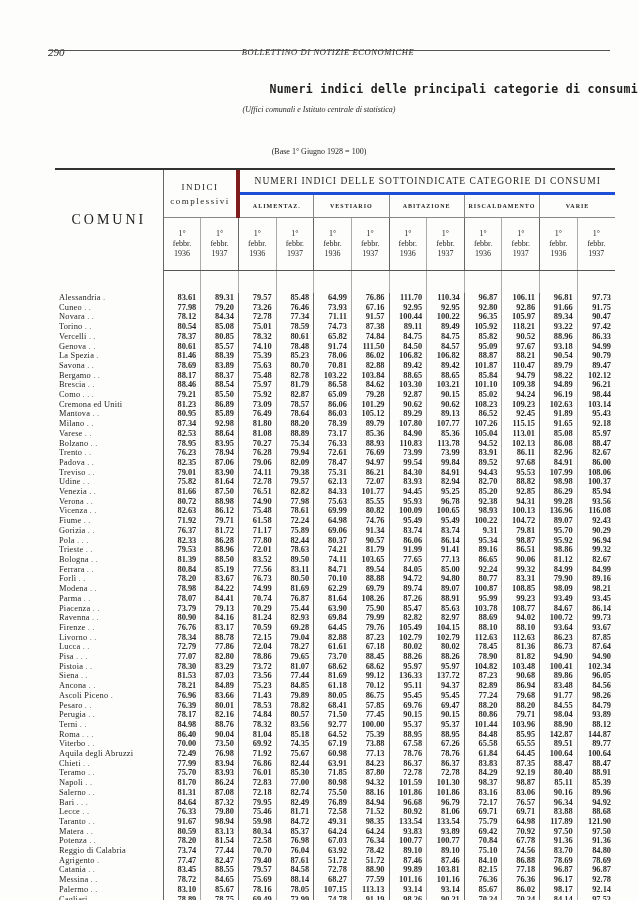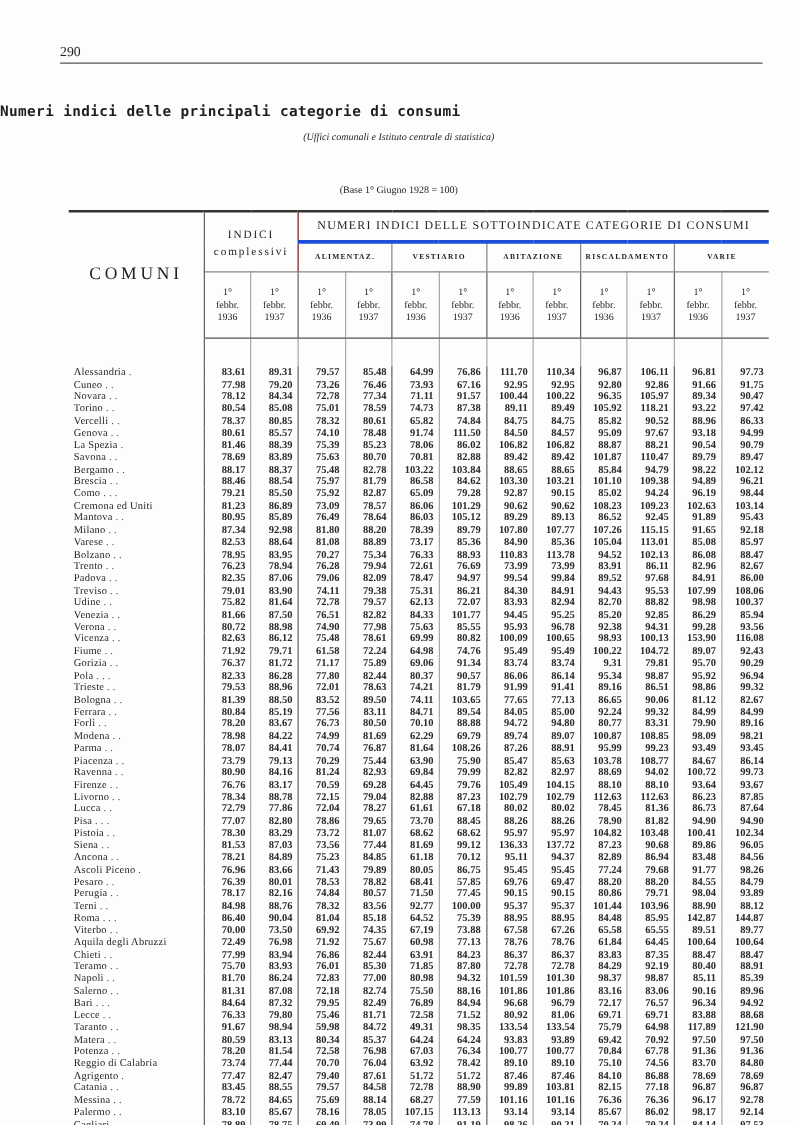--- a/index.html
+++ b/index.html
@@ -1,53 +1,54 @@
 <!DOCTYPE html>
 <html><head>
 <meta charset="utf-8">
 <style>
   html, body { margin:0; padding:0; background:#fdfdfb; }
   body { width:638px; height:900px; position:relative; overflow:hidden;
          font-family:"DejaVu Serif","Liberation Serif",serif; color:#1e1e1e; }
-  .running-head { position:absolute; top:36px; left:48px; width:560px; height:16px; }
+  .running-head { position:absolute; top:46px; left:48px; width:560px; height:16px;font-style:italic; }
   .page-no { position:absolute; left:0; top:0; font-size:11px; font-family:"Liberation Serif",serif; }
   .journal { position:absolute; left:0; right:0; top:1px; text-align:center; font-size:8.5px; letter-spacing:0.6px; font-family:"Liberation Serif",serif; }
   .head-rule { position:absolute; top:50px; left:48px; width:562px; border-top:1.4px solid #555; }
-  .title { position:absolute; top:82px; left:0; width:638px; text-align:left; font-size:11.5px; font-weight:bold; font-family:"DejaVu Sans Mono","Liberation Mono",monospace; letter-spacing:0.3px; }
+  .title { position:absolute; top:82px; left:0; width:638px; text-align:right; font-size:11.5px; font-weight:bold; font-family:"DejaVu Sans Mono","Liberation Mono",monospace; letter-spacing:0.3px; }
   .subtitle { position:absolute; top:105px; left:0; width:638px; text-align:center; font-size:8px; font-style:italic; font-family:"Liberation Serif",serif; }
   .base { position:absolute; top:147px; left:0; width:638px; text-align:center; font-size:8px; font-family:"Liberation Serif",serif; }
 
   .tbl-wrap { position:absolute; top:145px; left:55px; width:560px; }
   table { border-collapse:collapse; width:560px; table-layout:fixed; font-family:"Liberation Serif",serif; }
   col.c-name { width:108px; }
   col.c-num { width:37.6px; }
   thead tr.top-rule th { border-top:2px solid #333; height:0; padding:0; }
   th { font-weight:normal; font-size:7.5px; text-align:center; padding:0; vertical-align:middle; }
   th.comuni { font-size:14px; letter-spacing:3px; border-right:1px solid #666; }
-  th.indici { font-size:9px; letter-spacing:1.5px; border-right:1px solid #7f1d1d; border-bottom:1px solid #888; height:46px; line-height:14px; }
+  th.indici { font-size:9px; letter-spacing:1.5px; border-right:4px solid #7f1d1d; border-bottom:1px solid #888; height:46px; line-height:14px; }
   th.numeri { font-size:9.5px; letter-spacing:1px; height:22px; border-bottom:3px solid #1d4ed8; }
   th.cat { font-size:6px; letter-spacing:1px; font-weight:bold; height:22px; border-bottom:1px solid #888; }
   th.cat.sep { border-right:1px solid #888; }
   th.per { font-size:8px; line-height:10px; height:52px; border-right:1px solid #aaa; }
   th.per.strong { border-right:1px solid #666; }
   tr.head-bottom th { border-bottom:1.2px solid #555; }
   tr.spacer td { height:22px; border-right:1px solid #aaa; }
   tr.spacer td:first-child { border-right:1px solid #666; }
   td { font-size:8.4px; line-height:9.7px; height:9.7px; padding:0; white-space:nowrap; overflow:hidden; }
   td.name { text-align:left; padding-left:4px; border-right:1px solid #666; letter-spacing:0.2px; }
   td.name .dots { color:#555; }
   td.num { text-align:right; padding-right:4px; border-right:1px solid #aaa; font-weight:bold; color:#2a2a2a; }
   td.num.strong { border-right:1px solid #666; }
   td.num.last { border-right:none; }
 </style>
 </head>
 <body>
 
 <div class="running-head">
   <span class="page-no">290</span>
+  <div class="journal">BOLLETTINO DI NOTIZIE ECONOMICHE</div>
 </div>
 <div class="head-rule"></div>
 
 <div class="title">Numeri indici delle principali categorie di consumi</div>
 <div class="subtitle">(Uffici comunali e Istituto centrale di statistica)</div>
 <div class="base">(Base 1° Giugno 1928 = 100)</div>
 
 <div class="tbl-wrap" style="top:168px;">
   <table>
     <colgroup>
@@ -447,21 +448,21 @@
           <td class="num">82.63</td>
           <td class="num strong">86.12</td>
           <td class="num">75.48</td>
           <td class="num strong">78.61</td>
           <td class="num">69.99</td>
           <td class="num strong">80.82</td>
           <td class="num">100.09</td>
           <td class="num strong">100.65</td>
           <td class="num">98.93</td>
           <td class="num strong">100.13</td>
-          <td class="num">153.90</td>
+          <td class="num">136.96</td>
           <td class="num last">116.08</td>
         </tr>
         <tr>
           <td class="name">Fiume<span class="dots">   .  .</span></td>
           <td class="num">71.92</td>
           <td class="num strong">79.71</td>
           <td class="num">61.58</td>
           <td class="num strong">72.24</td>
           <td class="num">64.98</td>
           <td class="num strong">74.76</td>

